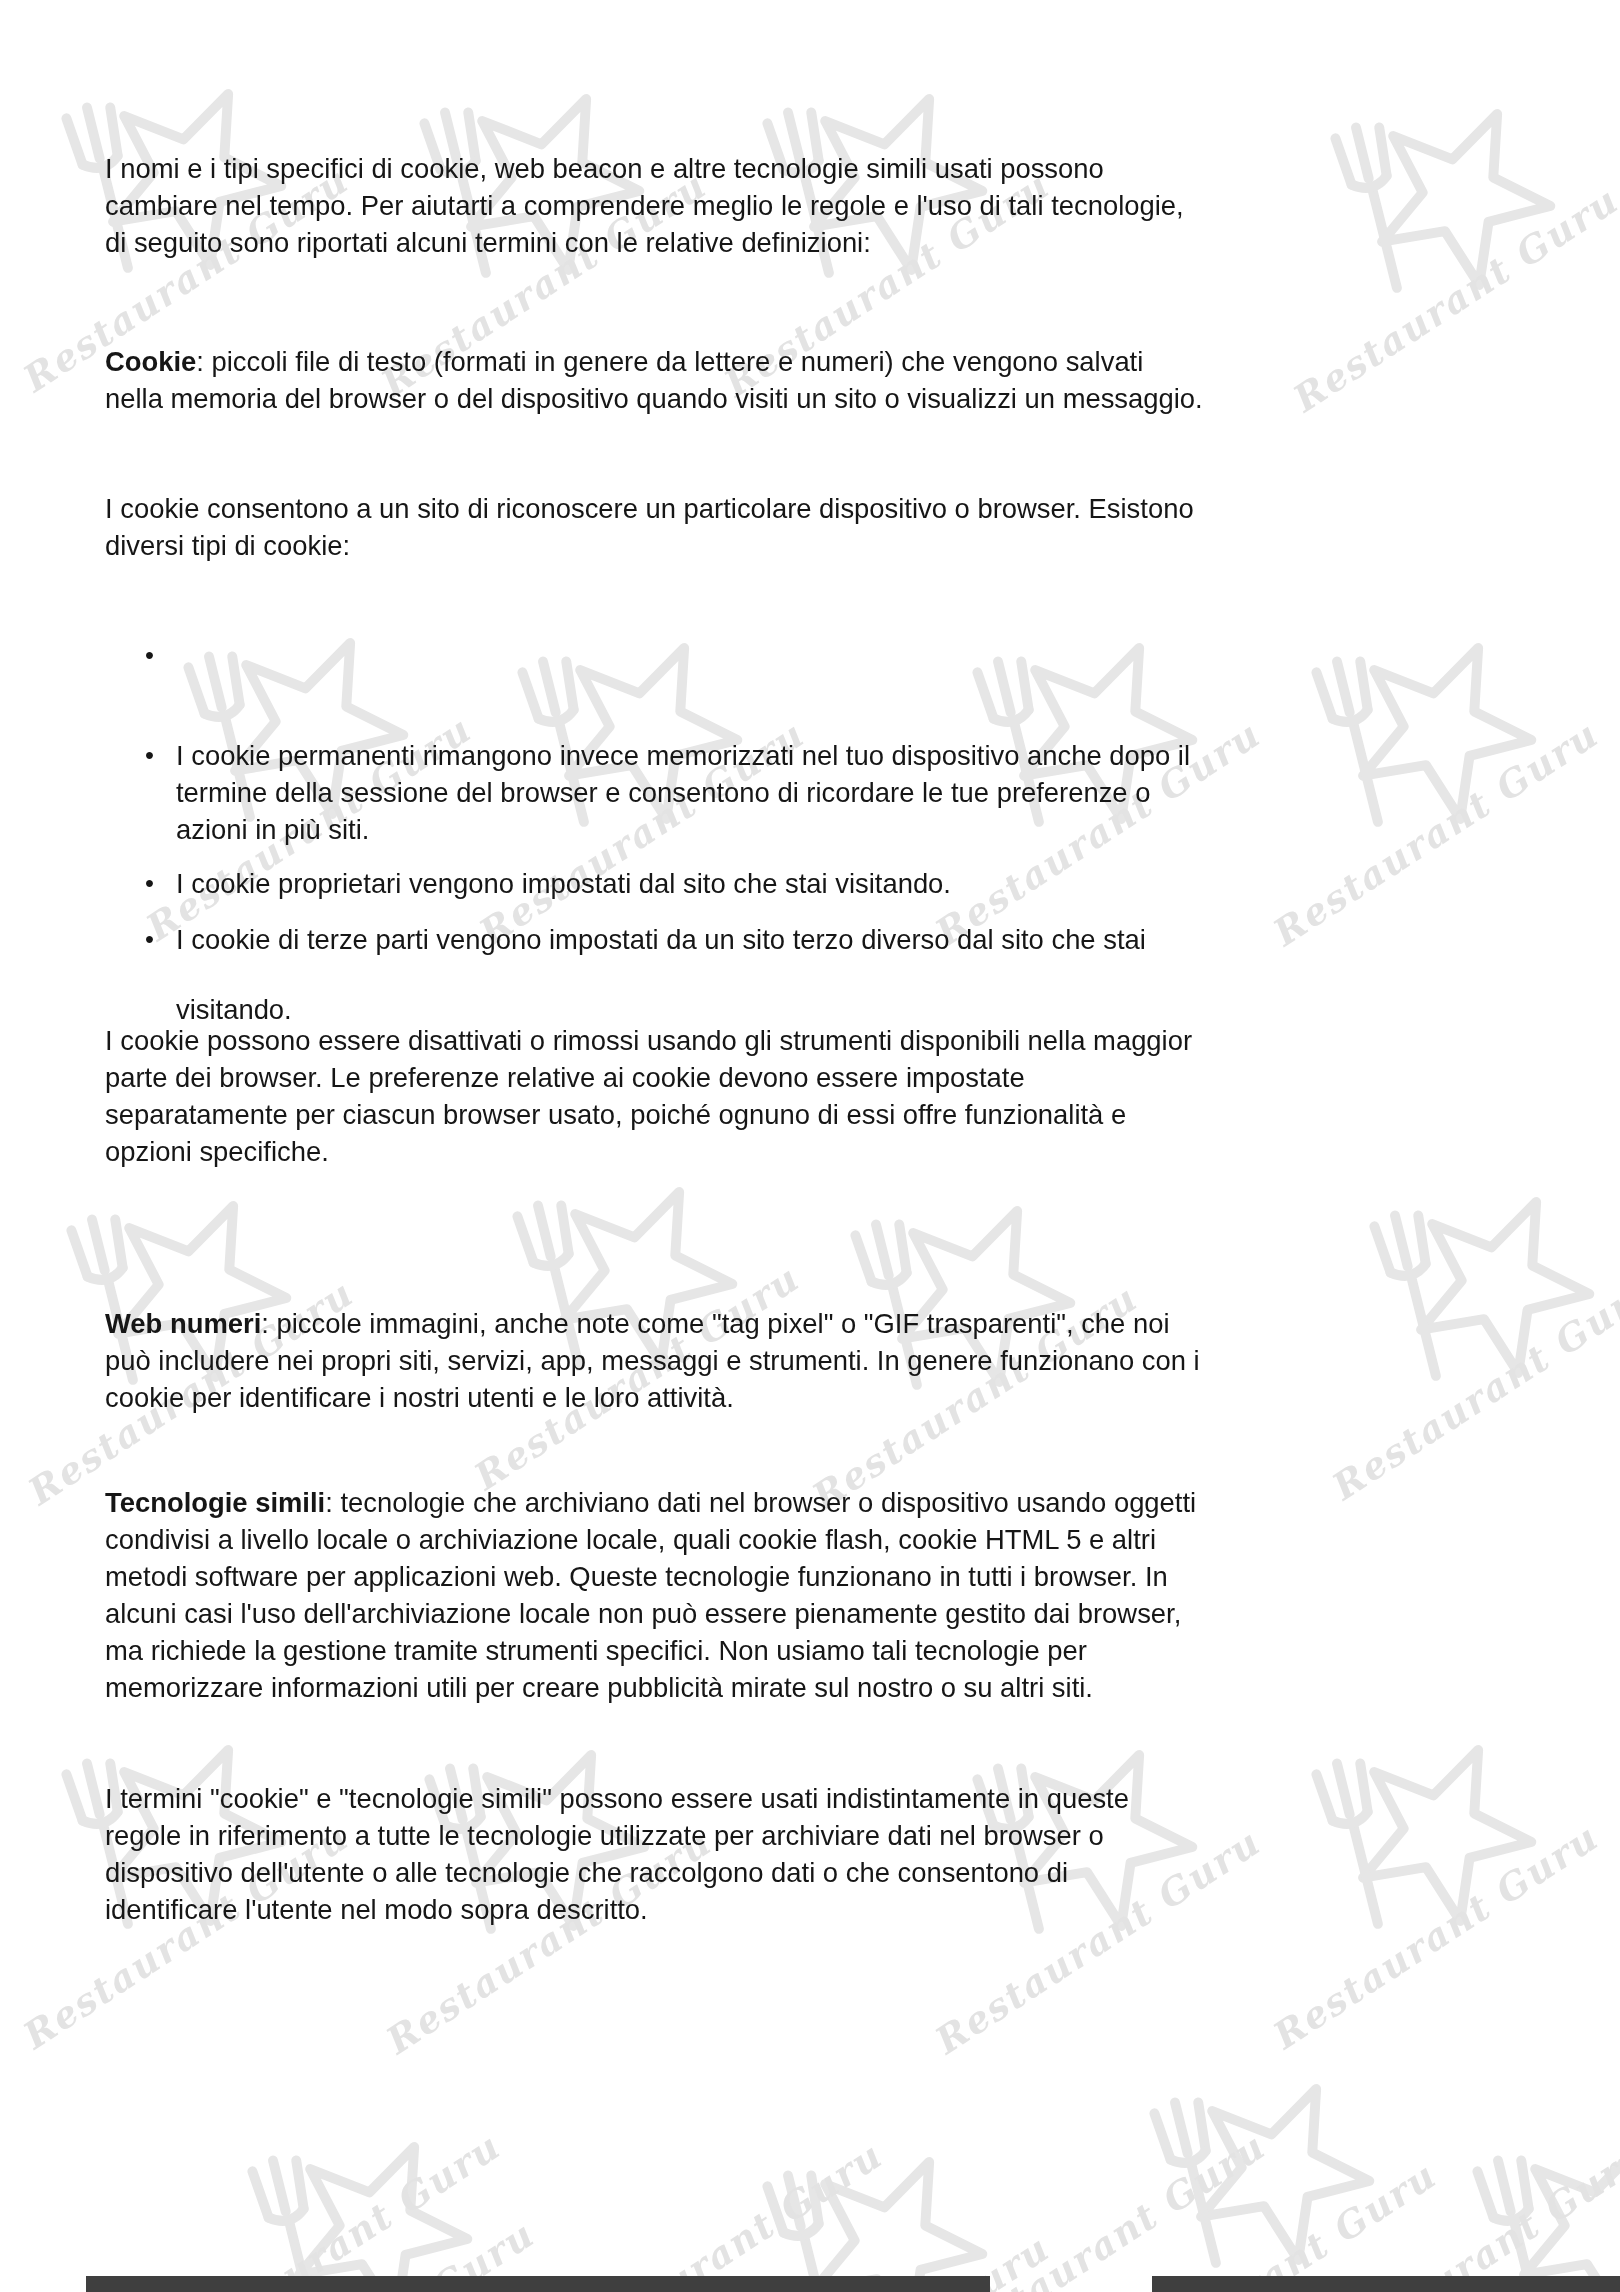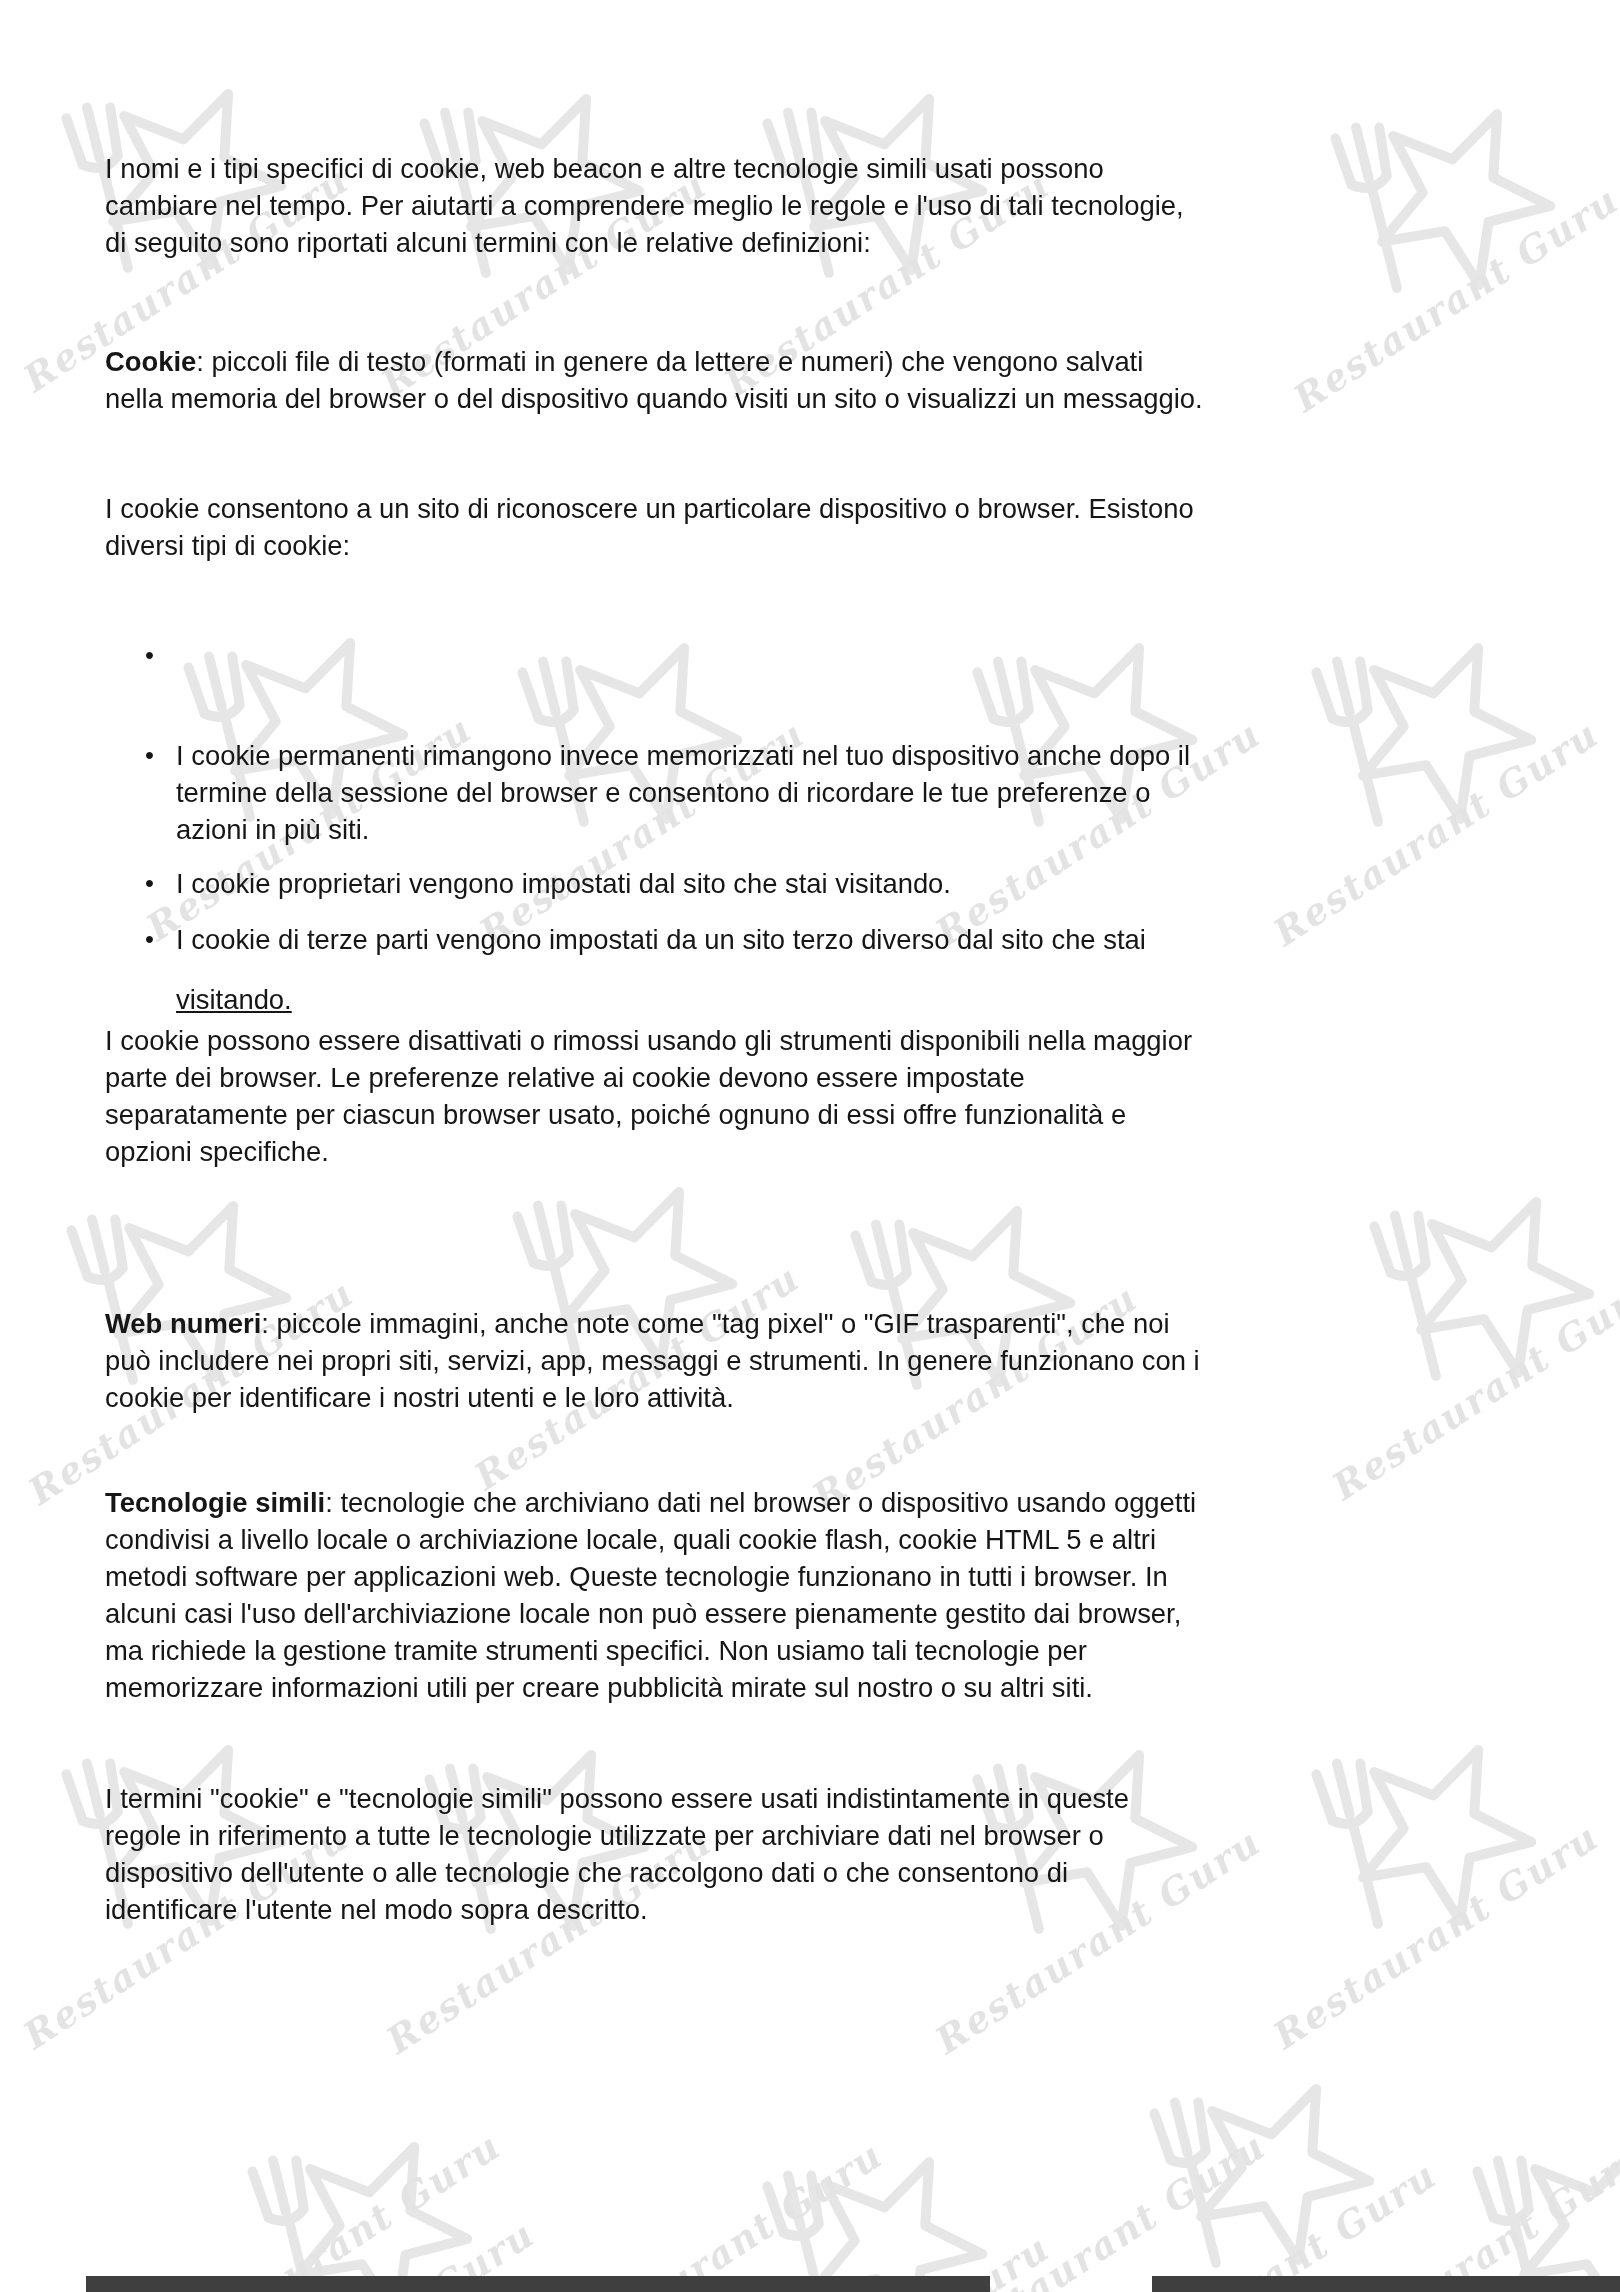--- a/index.html
+++ b/index.html
@@ -43,21 +43,21 @@
     font-size: 27.4px;
     line-height: 37px;
     white-space: pre-line;
     z-index: 2;
   }
   .bullet .dot {
     position: absolute;
     left: -31px; top: 0px;
     font-size: 25.5px;
   }
-  .b4-second { display: block; margin-top: 23px; text-decoration: underline; }
+  .b4-second { display: block; margin-top: 33px; }
 
   
   .footer-bar {
     position: absolute;
     height: 16.7px;
     bottom: 0;
     background: #3f3f3f;
     z-index: 3;
   }
   .footer-bar.seg-left  { left: 86px;   width: 904px; }

